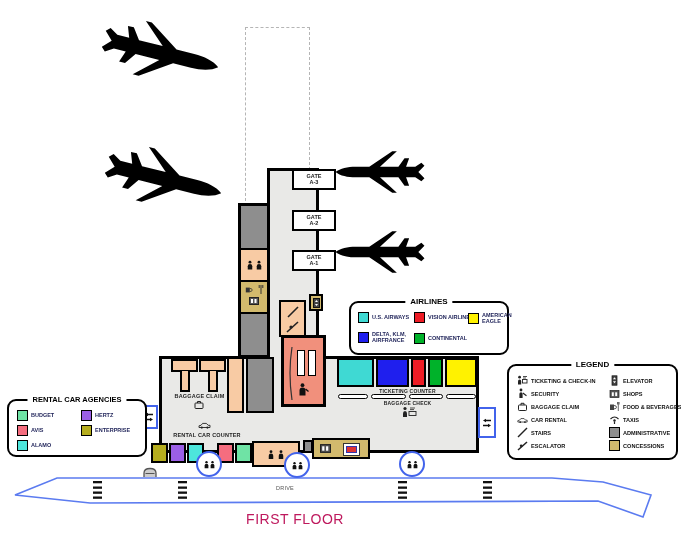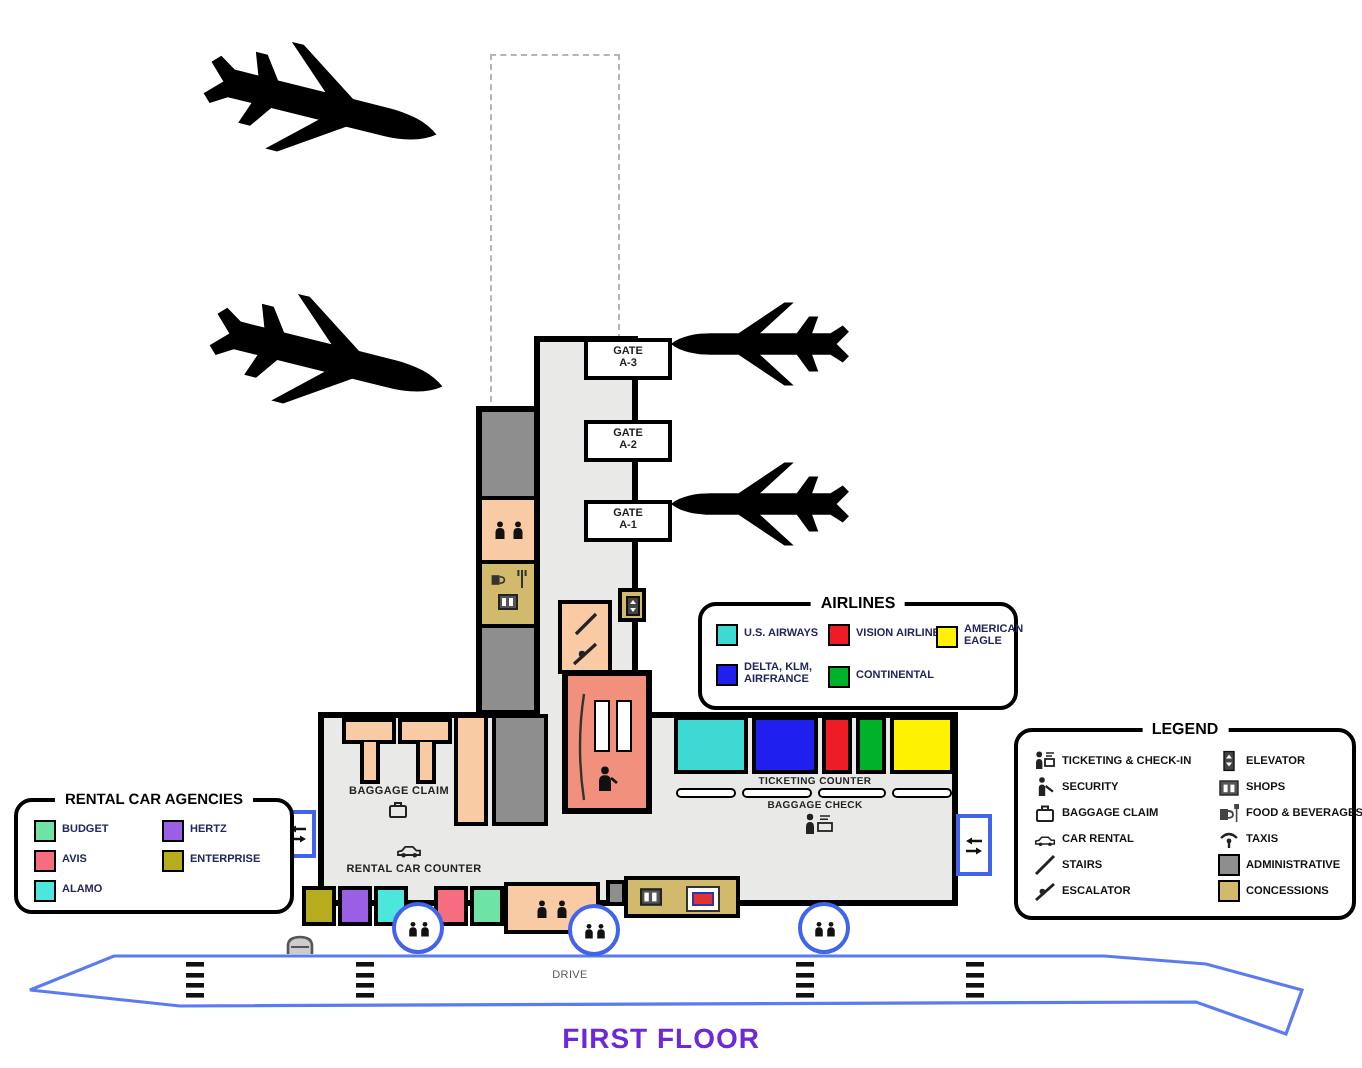--- a/index.html
+++ b/index.html
@@ -270,21 +270,21 @@
         <rect x="390" y="21.5" width="9" height="2.3"></rect>
         <rect x="390" y="26.5" width="9" height="2.3"></rect>
       <rect x="475" y="11" width="9" height="2.3"></rect>
         <rect x="475" y="16.5" width="9" height="2.3"></rect>
         <rect x="475" y="21.5" width="9" height="2.3"></rect>
         <rect x="475" y="26.5" width="9" height="2.3"></rect>
     </g>
   </svg>
   <div class="maplabel" style="left:255px;top:485px;width:60px;font-weight:normal;color:#555;z-index:3;">DRIVE</div>
 
-  <div class="abs" style="left:210px;top:511px;width:170px;text-align:right;font-size:14px;font-weight:700;color:#6d28d9;letter-spacing:.5px;">FIRST FLOOR</div>
+  <div class="abs" style="left:210px;top:511px;width:170px;text-align:center;font-size:14px;font-weight:400;color:#be185d;letter-spacing:.5px;">FIRST FLOOR</div>
 
   <div class="mapbox" style="left:349px;top:301px;width:160px;height:54px;">
     <div class="btitle">AIRLINES</div>
     <div class="bitem" style="position:absolute;left:7px;top:9px;">
       <span class="swatch" style="background: rgb(63, 217, 211);"></span>
       <span class="lbl">U.S. AIRWAYS</span>
     </div>
     <div class="bitem" style="position:absolute;left:63px;top:9px;">
       <span class="swatch" style="background: rgb(238, 28, 37);"></span>
       <span class="lbl">VISION AIRLINES</span>

